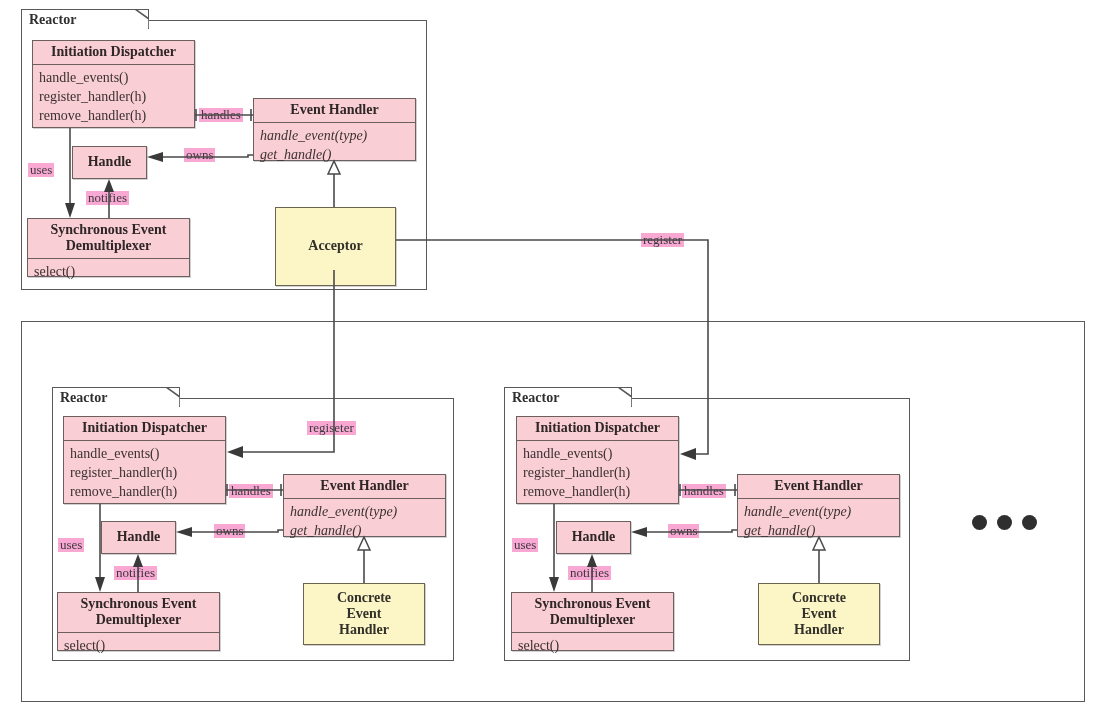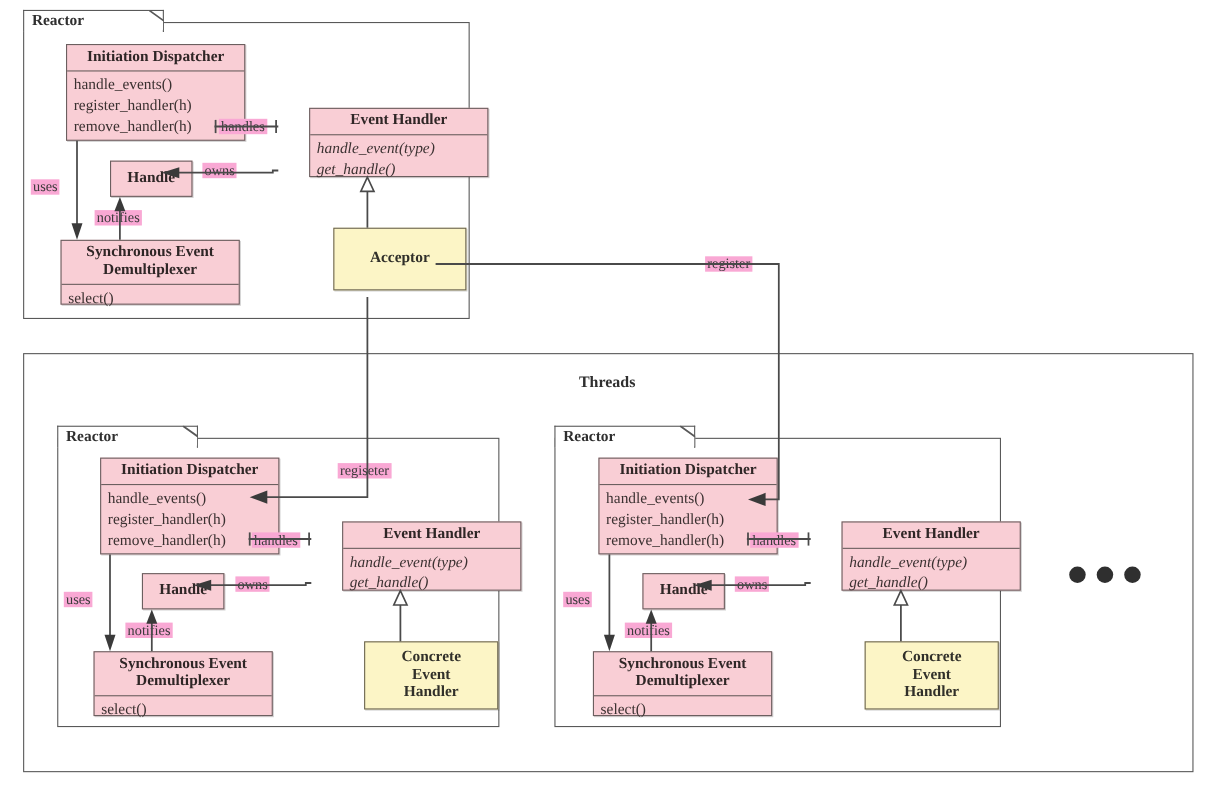--- a/index.html
+++ b/index.html
@@ -14,21 +14,21 @@
            background:#ffffff;box-sizing:border-box;display:flex;align-items:center;
            padding-left:7px;font-weight:bold;font-size:14px;color:#2f2f2f;}
 
   .plain-frame{position:absolute;border:1.6px solid #595959;background:transparent;}
 
   .pkg-title{position:absolute;font-weight:bold;font-size:14.5px;color:#2f2f2f;
              text-align:center;}
 
   
   .cls{position:absolute;box-sizing:border-box;border:1.4px solid #6b5f5f;
-       background:#f9ced5;box-shadow:1px 1px 0 rgba(0,0,0,.18);margin-left:28px;}
+       background:#f9ced5;box-shadow:1px 1px 0 rgba(0,0,0,.18);}
   .cls .name{box-sizing:border-box;width:100%;text-align:center;font-weight:bold;
              font-size:14px;color:#2f2626;padding:3px 2px 4px 2px;line-height:16px;}
   .cls.has-ops .name{border-bottom:1.4px solid #6b5f5f;}
   .cls .ops{box-sizing:border-box;width:100%;padding:3px 6px 4px 6px;}
   .cls .ops div{font-size:14px;line-height:19px;color:#3b3131;white-space:nowrap;}
   .cls.abstract .name{}
   .cls.abstract .ops div{font-style:italic;}
   .cls.yellow{background:#fcf5c6;border-color:#6b6450;}
   .cls.yellow .name{color:#31302a;}
 
@@ -83,31 +83,30 @@
   <div class="cls has-ops" style="left:27px;top:218px;width:163px;height:59px;">
     <div class="name">
       <span>Synchronous Event</span><br>
       <span>Demultiplexer</span>
     </div>
     <div class="ops">
       <div>select()</div>
     </div>
   </div>
 
-  <div class="cls yellow" style="left:275px;top:207px;width:121px;height:57px;display:flex;align-items:center;justify-content:center;">
+  <div class="cls yellow" style="left:275px;top:207px;width:121px;height:79px;display:flex;align-items:center;justify-content:center;">
     <div class="name">Acceptor</div>
   </div>
 
   <div class="elabel" style="left:199px;top:108px;">handles</div>
   <div class="elabel" style="left:184px;top:148px;">owns</div>
   <div class="elabel" style="left:28px;top:163px;">uses</div>
   <div class="elabel" style="left:86px;top:191px;">notifies</div>
 
   <div class="plain-frame" style="left:21px;top:321px;width:1062px;height:379px;"></div>
-  <div class="pkg-title" style="left:21px;top:340px;width:1062px;">Threads</div>
 
   <div class="pkg" style="left:52px;top:398px;width:400px;height:261px;"></div>
   <div class="pkg-tab" style="left:52px;top:387px;width:128px;height:20px;">
     <span>Reactor</span>
     <svg width="14" height="20" style="position:absolute;right:-1px;top:-1px;">
       <path d="M0,0 L14,10 L14,20" style="stroke:#595959;stroke-width:1.6;fill:#ffffff"></path>
     </svg>
   </div>
 
   <div class="cls has-ops" style="left:63px;top:416px;width:163px;height:88px;">

